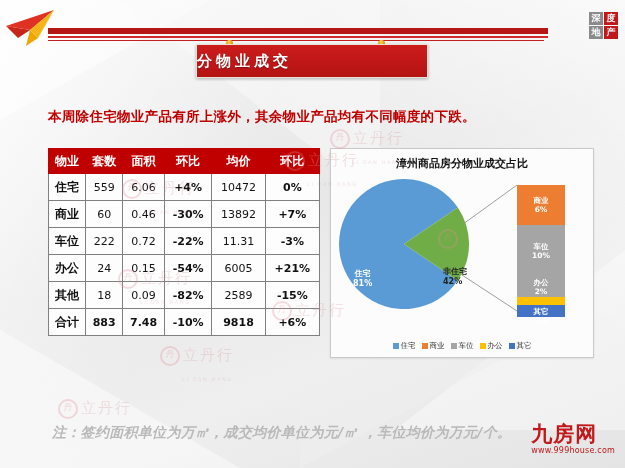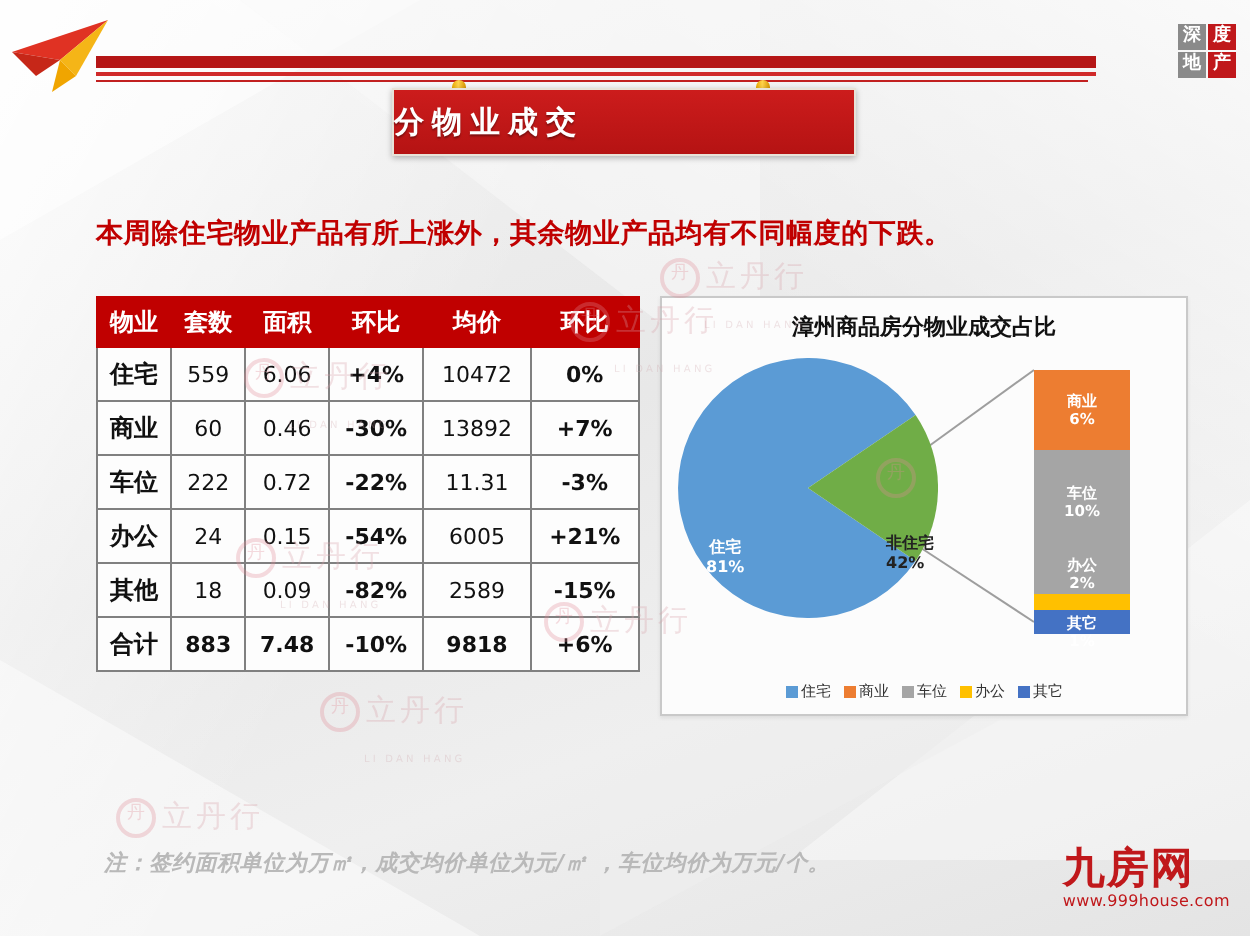--- a/index.html
+++ b/index.html
@@ -106,21 +106,21 @@
   #stack{position:absolute;left:186px;top:36px;width:48px;height:126px;}
   #stack div{position:relative;width:48px;text-align:center;color:#fff;font-size:7.5px;font-weight:bold;line-height:9px;}
   #stack .seg-txt{position:absolute;left:0;width:48px;top:50%;transform:translateY(-50%);}
   
   #legend{position:absolute;left:0;bottom:6px;width:262px;display:flex;justify-content:center;gap:6px;font-size:7.5px;color:#333;}
   #legend span.it{display:flex;align-items:center;gap:2px;}
   #legend i{width:6px;height:6px;display:inline-block;}
 
   
   #note{
-    position:absolute;left:52px;top:424px;font-size:11px;color:#b9b9b9;
+    position:absolute;left:52px;top:424px;font-size:14px;color:#b9b9b9;
     font-style:italic;font-weight:bold;letter-spacing:.3px;
   }
   #brand{position:absolute;right:10px;top:424px;text-align:left;}
   #brand .bn{font-size:21px;font-weight:bold;color:#c0181b;letter-spacing:1px;line-height:21px;}
   #brand .bu{font-size:8px;color:#c0181b;letter-spacing:.2px;margin-top:1px;}
 
   
   .wm{position:absolute;pointer-events:none;opacity:.30;
       color:#d8a0a8;font-weight:normal;white-space:nowrap;}
   .wm .cn{font-size:15px;letter-spacing:2px;}

